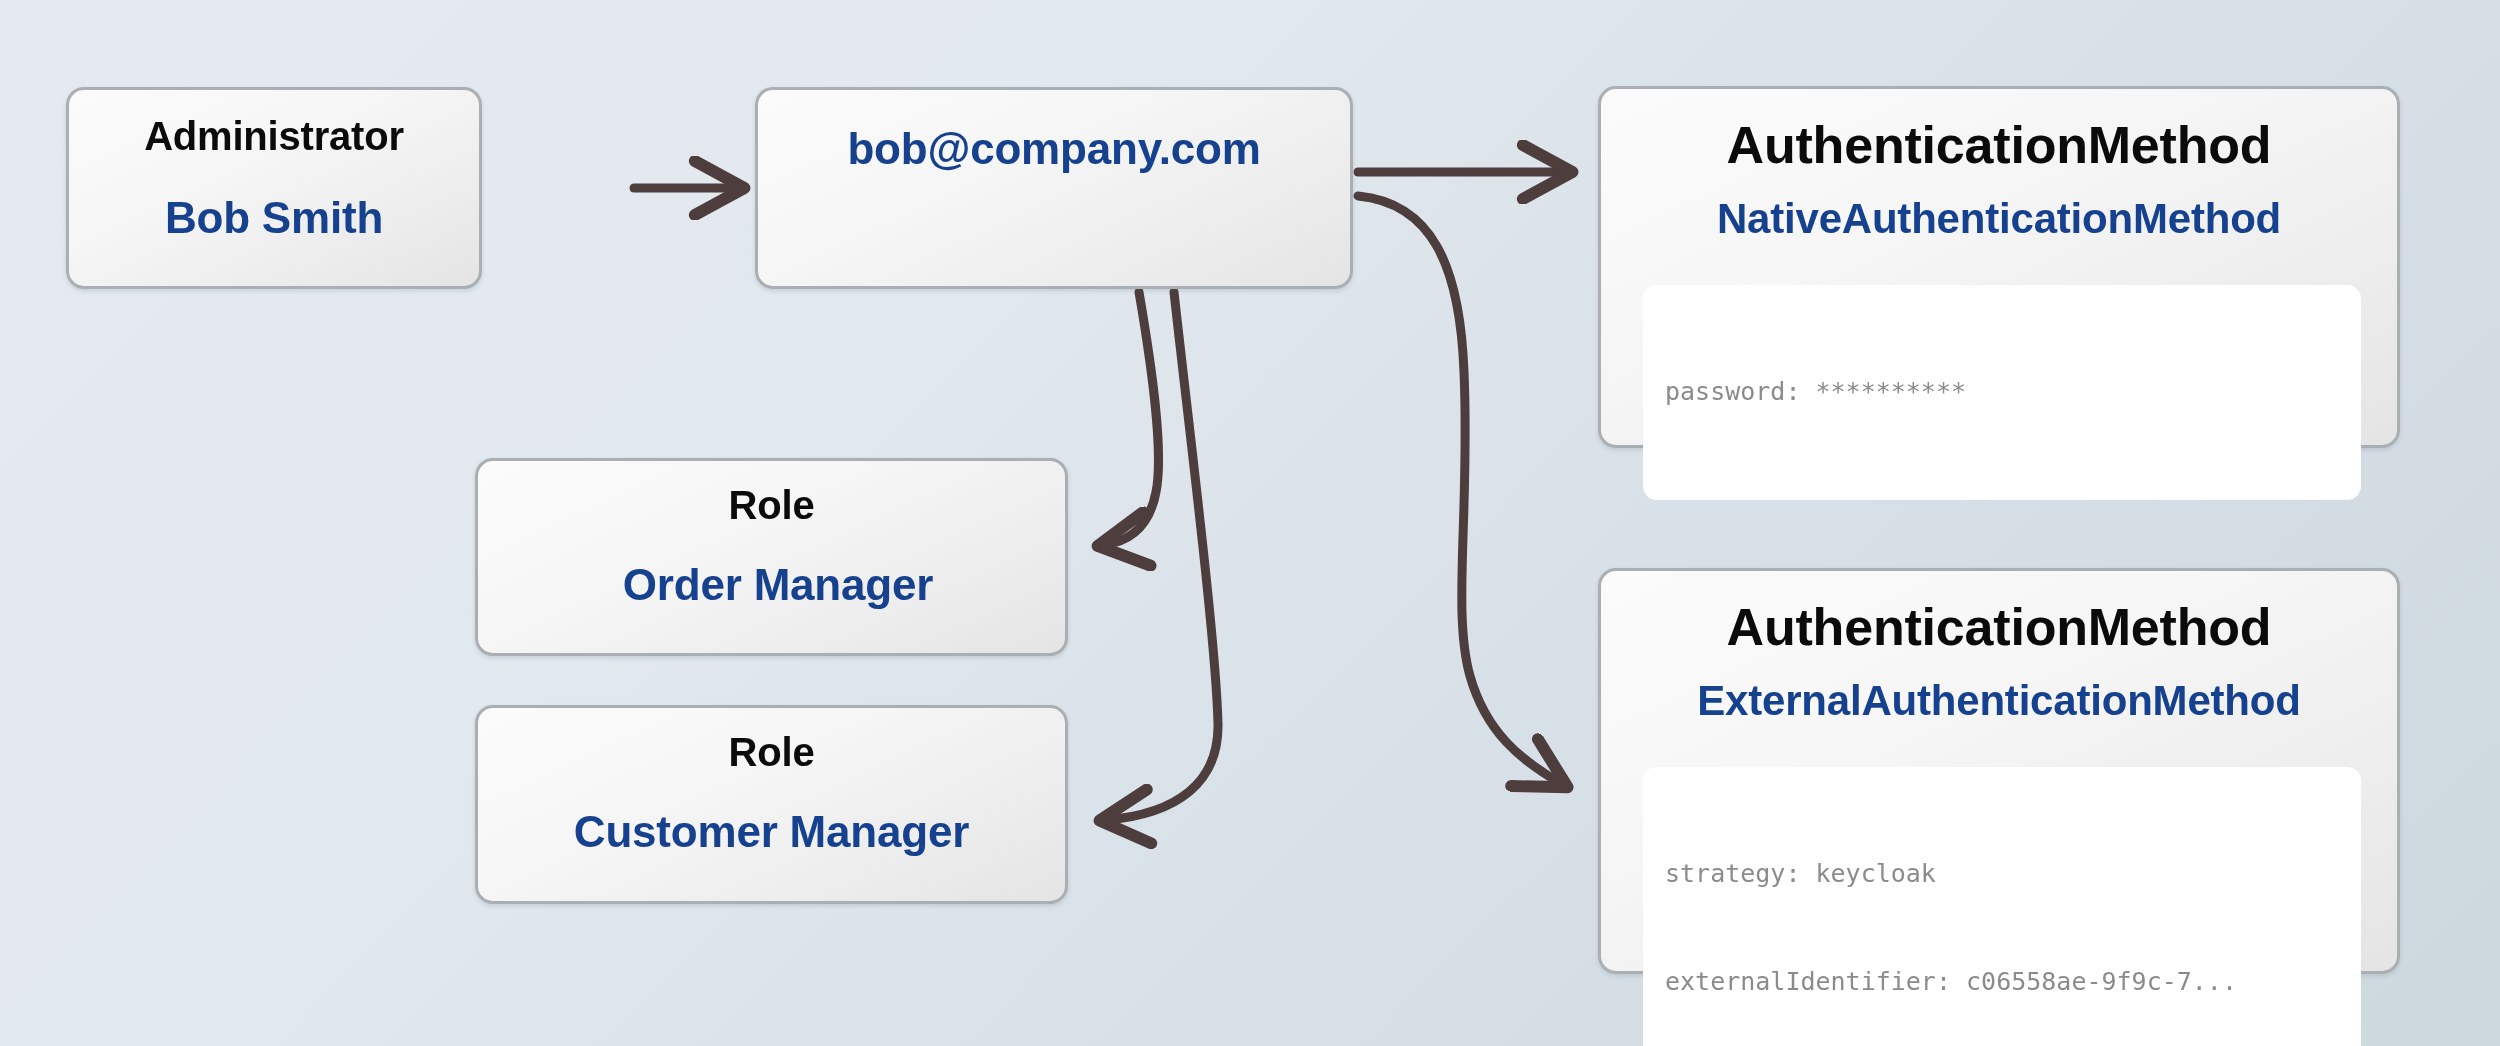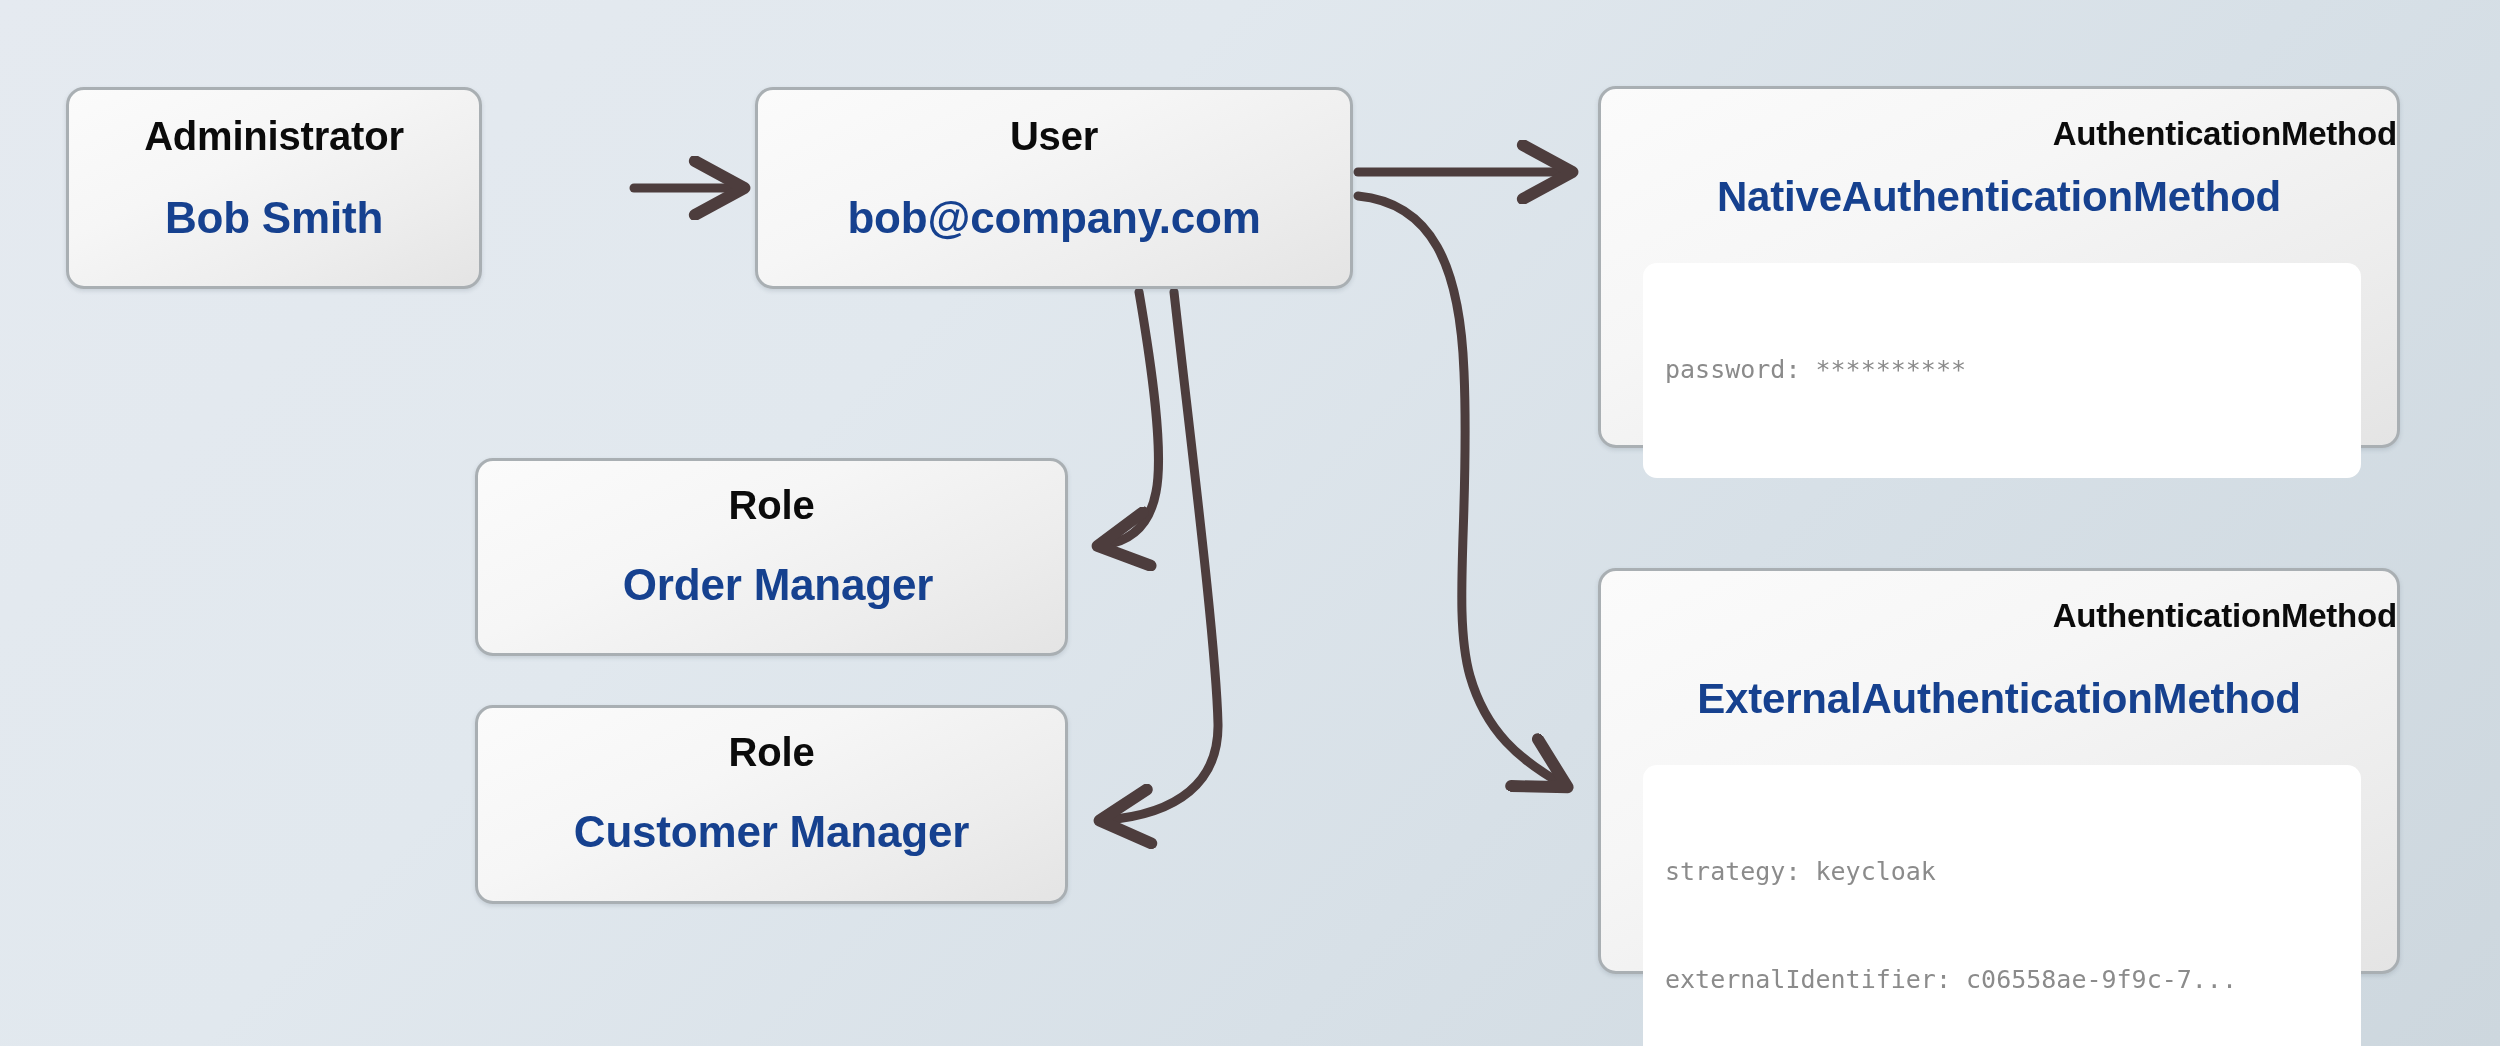--- a/index.html
+++ b/index.html
@@ -51,21 +51,21 @@
     color: #16418f;
     font-weight: bold;
     letter-spacing: -0.2px;
   }
 
   
   .node.compact .node-type   { font-size: 40px; }
   .node.compact .node-value  { font-size: 44px; }
 
   
-  .node.auth .node-type  { font-size: 33px; text-align: right; }
+  .node.auth .node-type  { font-size: 52px; }
   .node.auth .node-value { font-size: 42px; }
 
   .props {
     background: #ffffff;
     border-radius: 14px;
     padding: 16px 22px 18px 22px;
     font-family: "DejaVu Sans Mono", "Liberation Mono", monospace;
     font-size: 25px;
     line-height: 1.45;
     color: #8b8b8b;
@@ -90,21 +90,21 @@
   #node-role-customer .node-type  { margin-top: 22px; }
   #node-role-customer .node-value { margin-top: 32px; }
 
   #node-auth-native { left: 1598px; top: 86px;  width: 802px; height: 362px; }
   #node-auth-native .node-type  { margin-top: 26px; }
   #node-auth-native .node-value { margin-top: 20px; }
   #node-auth-native .props { margin: 42px 36px 0 42px; }
 
   #node-auth-external { left: 1598px; top: 568px; width: 802px; height: 406px; }
   #node-auth-external .node-type  { margin-top: 26px; }
-  #node-auth-external .node-value { margin-top: 40px; }
+  #node-auth-external .node-value { margin-top: 20px; }
   #node-auth-external .props { margin: 42px 36px 0 42px; }
 </style>
 </head>
 <body>
 
 <div id="canvas">
 
   <svg id="edges" viewBox="0 0 2500 1046" width="2500" height="1046">
     <defs>
       <marker id="arrowhead" viewBox="0 0 12 12" refX="9.2" refY="6" markerWidth="7.2" markerHeight="7.2" orient="auto-start-reverse">
@@ -132,21 +132,20 @@
                C 1219 782, 1178 814, 1106 820" marker-end="url(#arrowhead)"></path>
     </g>
   </svg>
 
   <div class="node compact" id="node-administrator">
     <div class="node-type">Administrator</div>
     <div class="node-value">Bob Smith</div>
   </div>
 
   <div class="node compact" id="node-user">
-    <div class="node-type">User</div>
     <div class="node-value">bob@company.com</div>
   </div>
 
   <div class="node compact" id="node-role-order">
     <div class="node-type">Role</div>
     <div class="node-value">Order Manager</div>
   </div>
 
   <div class="node compact" id="node-role-customer">
     <div class="node-type">Role</div>

